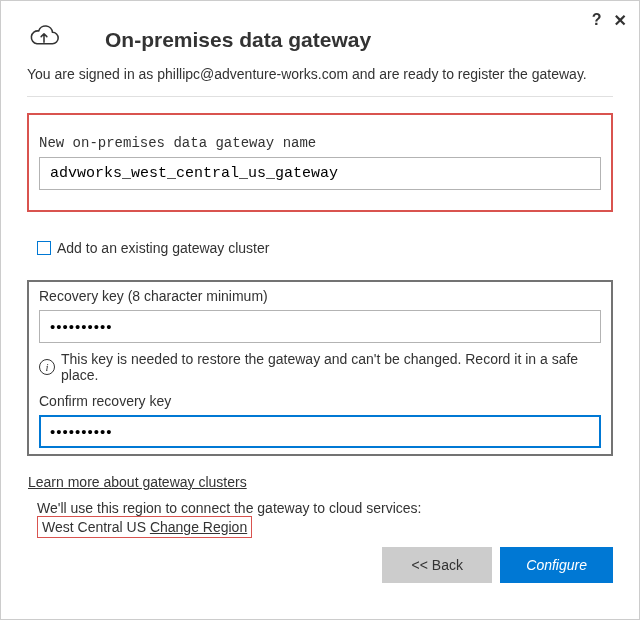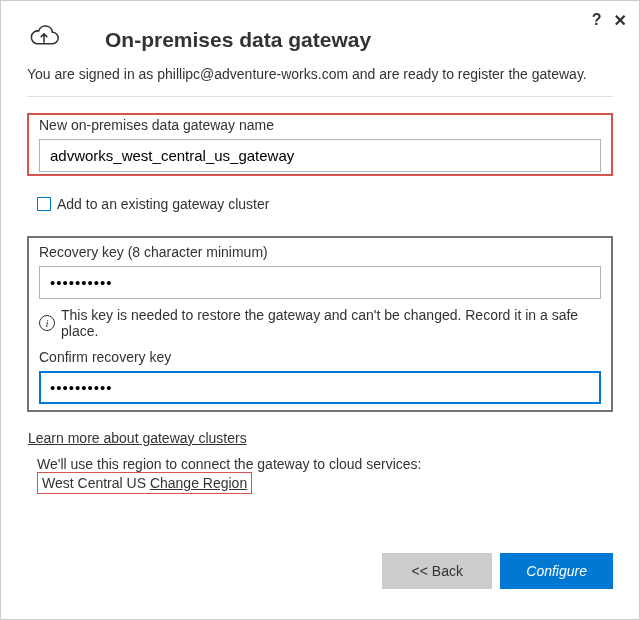--- a/index.html
+++ b/index.html
@@ -47,22 +47,23 @@
     hr.divider {
       margin: 0 26px 16px 26px;
       border: none;
       border-top: 1px solid #e0e0e0;
     }
     .content {
       padding: 0 26px;
     }
     .highlight-box {
       border: 2px solid #d9534f;
-      padding: 2px 10px;
-      margin-bottom: 12px;
+      padding: 20px 10px;
+      margin-bottom: 20px;
+      font-family: Liberation Mono, monospace;
     }
     .highlight-box-2 {
       border: 2px solid #737373;
       padding: 6px 10px 6px 10px;
       margin-top: 18px;
       margin-bottom: 14px;
     }
     .field-label {
       font-size: 14px;
       color: #333;
@@ -118,21 +119,21 @@
       padding: 10px 0 0 10px;
       font-size: 14px;
     }
     .region-highlight {
       border: 1.5px solid #d9534f;
       padding: 2px 4px;
       display: inline-block;
     }
     .button-bar {
       position: absolute;
-      bottom: 30px;
+      bottom: 36px;
       right: 26px;
       display: flex;
       gap: 8px;
     }
     .btn {
       padding: 10px 26px;
       font-size: 14px;
       border: none;
       cursor: pointer;
       min-width: 110px;

